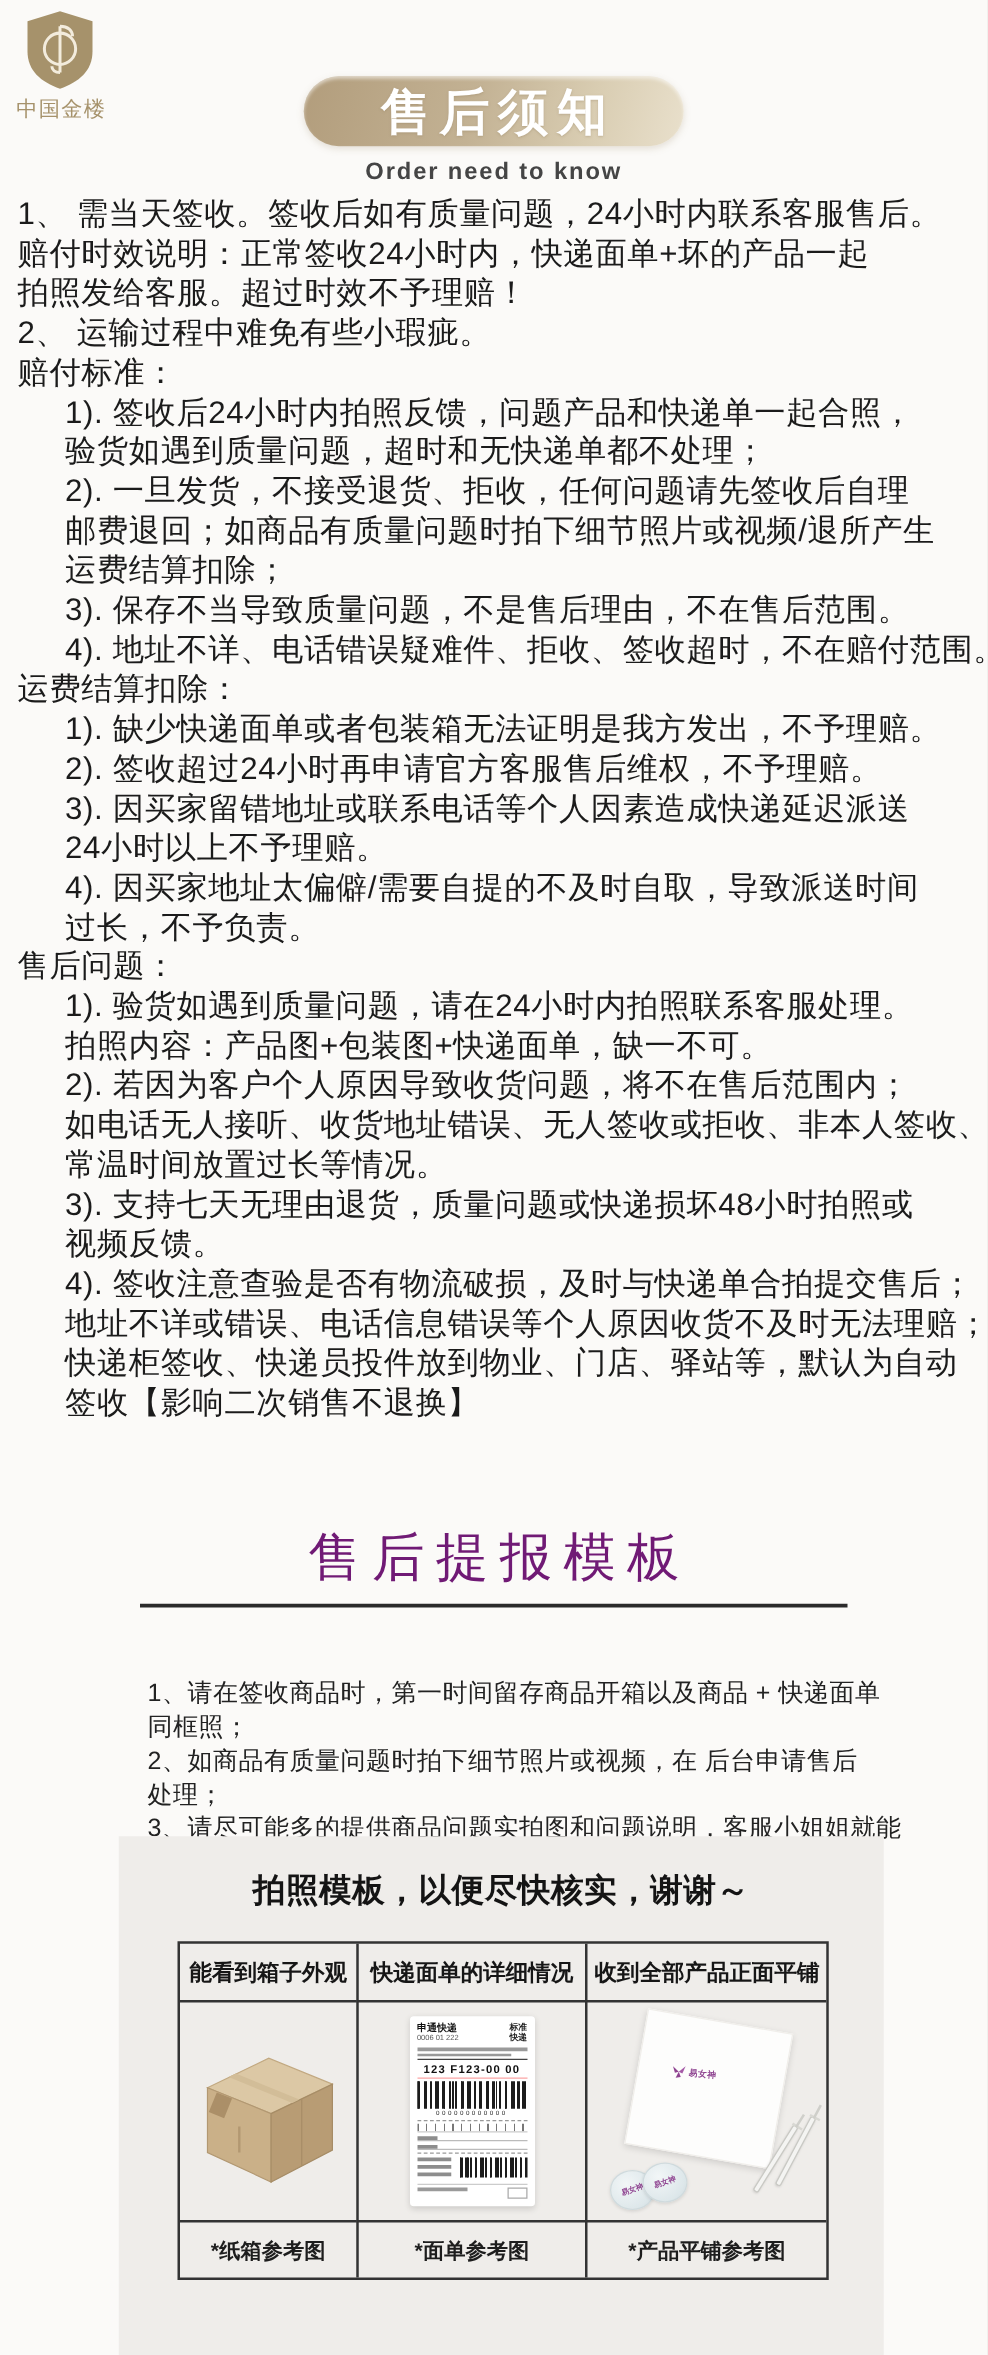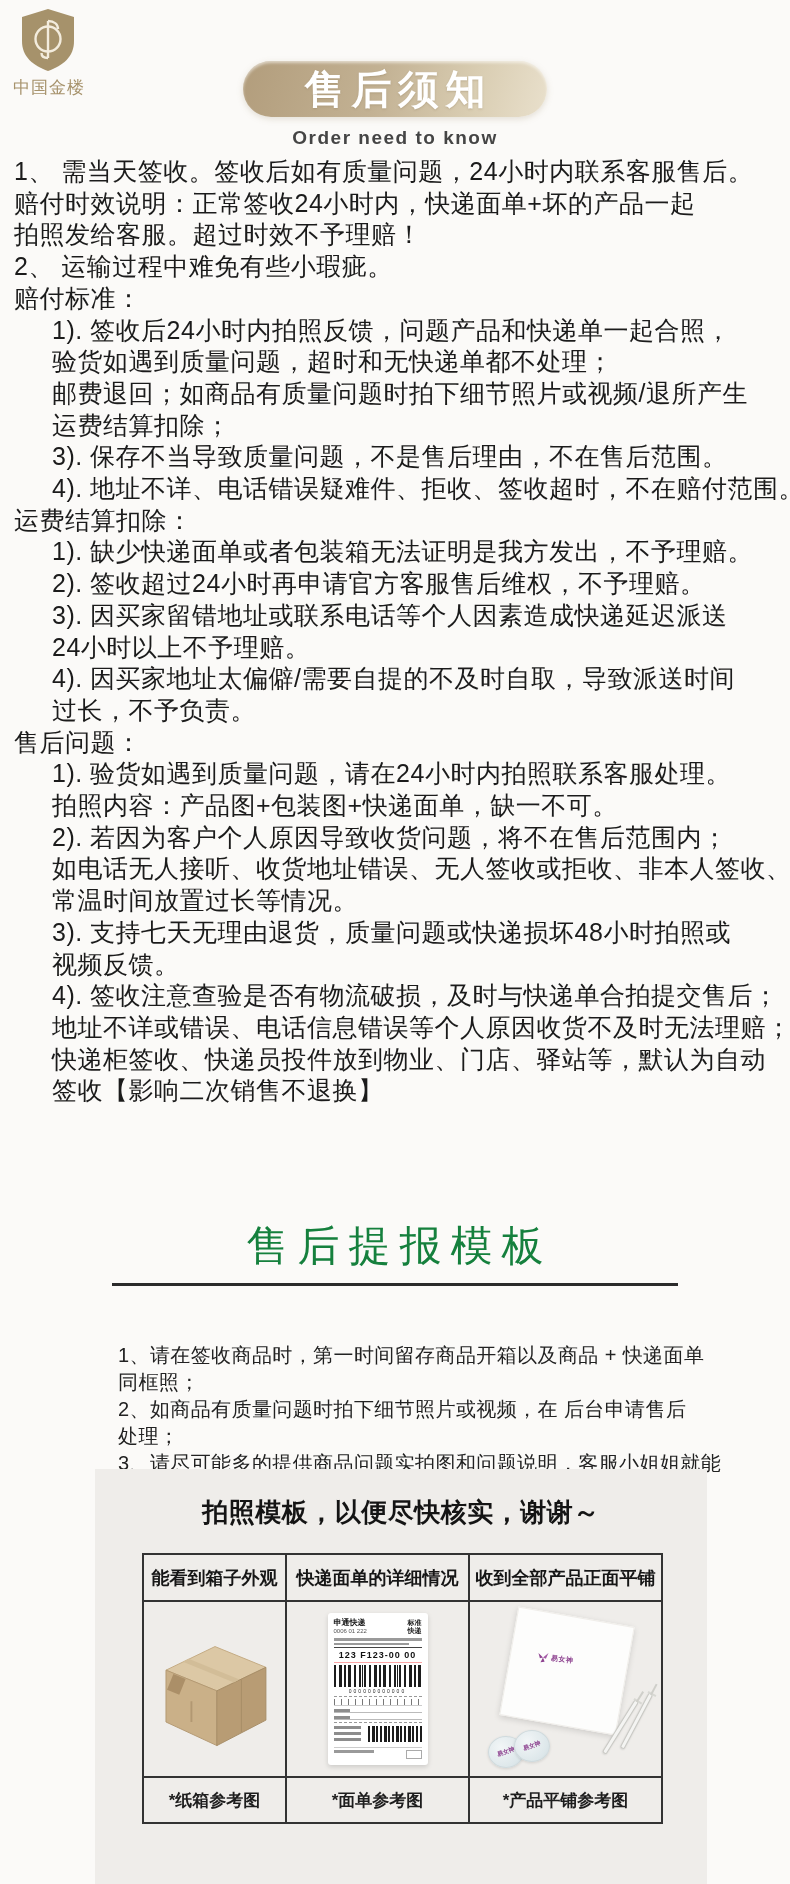--- a/index.html
+++ b/index.html
@@ -25,21 +25,21 @@
   .pill span { font-size:40px; font-weight:700; color:#ffffff; letter-spacing:7px; text-indent:7px;
     text-shadow:0 1px 2px rgba(140,120,90,.35); }
   .subtitle { position:absolute; top:127px; left:0; right:0; text-align:center;
     font-size:19px; font-weight:700; color:#454545; letter-spacing:1.5px; }
   
   .notice { position:absolute; top:156px; left:14px; right:6px; }
   .ln { white-space:nowrap; font-size:25px; line-height:31.7px; letter-spacing:.5px; color:#1b1b1b; }
   .ln.i1 { padding-left:38px; }
   
   .report-title { position:absolute; top:1218px; left:0; right:0; text-align:center;
-    font-size:42px; font-weight:400; color:#15803d; letter-spacing:9px; text-indent:9px; }
+    font-size:42px; font-weight:400; color:#701a75; letter-spacing:9px; text-indent:9px; }
   .rule { position:absolute; top:1283px; left:50%; transform:translateX(-50%);
     width:566px; height:3px; background:#2b2b2b; }
   .steps { position:absolute; top:1342px; left:118px; width:600px; }
   .step { white-space:nowrap; font-size:20px; line-height:27px; letter-spacing:.4px; color:#222; }
   
   .panel { position:absolute; top:1469px; left:95px; width:612px; height:483px; background:#efedea; }
   .panel-title { position:absolute; top:26px; left:0; right:0; text-align:center;
     font-size:26px; font-weight:700; color:#141414; letter-spacing:.5px; }
   .ptable {
     position:absolute; top:84px; left:47px;
@@ -131,20 +131,21 @@
   <div class="subtitle">Order need to know</div>
 
   <section class="notice">
     <div class="ln">1、 需当天签收。签收后如有质量问题，24小时内联系客服售后。</div>
     <div class="ln">赔付时效说明：正常签收24小时内，快递面单+坏的产品一起</div>
     <div class="ln">拍照发给客服。超过时效不予理赔！</div>
     <div class="ln">2、 运输过程中难免有些小瑕疵。</div>
     <div class="ln">赔付标准：</div>
     <div class="ln i1">1). 签收后24小时内拍照反馈，问题产品和快递单一起合照，</div>
     <div class="ln i1">验货如遇到质量问题，超时和无快递单都不处理；</div>
+    <div class="ln i1">2). 一旦发货，不接受退货、拒收，任何问题请先签收后自理</div>
     <div class="ln i1">邮费退回；如商品有质量问题时拍下细节照片或视频/退所产生</div>
     <div class="ln i1">运费结算扣除；</div>
     <div class="ln i1">3). 保存不当导致质量问题，不是售后理由，不在售后范围。</div>
     <div class="ln i1">4). 地址不详、电话错误疑难件、拒收、签收超时，不在赔付范围。</div>
     <div class="ln">运费结算扣除：</div>
     <div class="ln i1">1). 缺少快递面单或者包装箱无法证明是我方发出，不予理赔。</div>
     <div class="ln i1">2). 签收超过24小时再申请官方客服售后维权，不予理赔。</div>
     <div class="ln i1">3). 因买家留错地址或联系电话等个人因素造成快递延迟派送</div>
     <div class="ln i1">24小时以上不予理赔。</div>
     <div class="ln i1">4). 因买家地址太偏僻/需要自提的不及时自取，导致派送时间</div>

